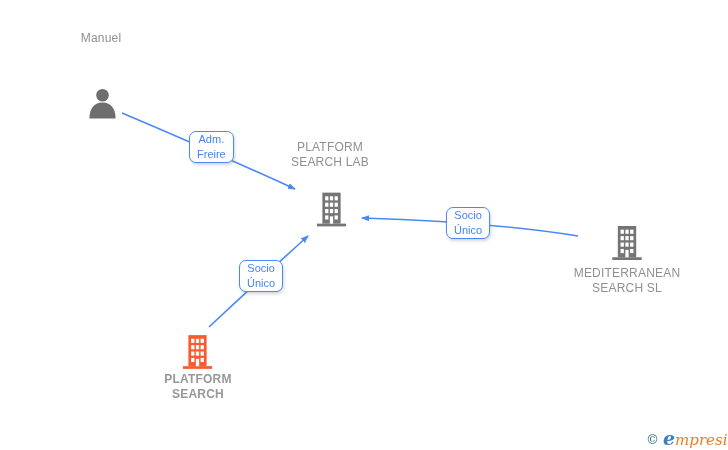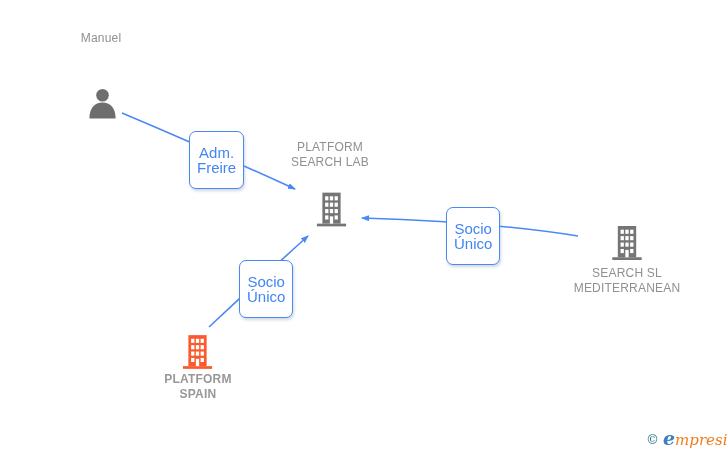--- a/index.html
+++ b/index.html
@@ -27,22 +27,22 @@
   }
   .node-label.bold { font-weight: bold; color: #989898; }
   .node-label span { display: block; }
   .icon-wrap { display: inline-block; }
   .edge-label {
     position: absolute;
     z-index: 3;
     background: #ffffff;
     border: 1.5px solid #4a89f3;
     border-radius: 7px;
-    padding: 13px 7px;
-    font-size: 15px;
+    padding: 0 7px;
+    font-size: 11px;
     line-height: 15px;
     color: #4285f4;
     text-align: center;
     white-space: nowrap;
     box-shadow: 1px 2px 3px rgba(120,140,170,0.35);
   }
   .edge-label div { display: block; }
   #watermark {
     position: absolute;
     left: 646px;
@@ -158,22 +158,22 @@
           <rect x="15.2" y="18" width="3.6" height="4.5"></rect>
           <rect x="20.4" y="18" width="3.6" height="4.5"></rect>
           <rect x="10" y="25" width="3.6" height="4.5"></rect>
           <rect x="15.2" y="26" width="3.6" height="8"></rect>
           <rect x="20.4" y="25" width="3.6" height="4.5"></rect>
         </g>
       </svg>
     </span>
   </div>
   <div class="node node-label" id="node-right-label">
+    <span>MEDITERRANEAN</span>
     <span>SEARCH SL</span>
-    <span>MEDITERRANEAN</span>
   </div>
 
   <div class="node" id="node-bottom-icon">
     <span class="icon-wrap">
       <svg width="31" height="36" viewBox="0 0 34 37">
         <g fill="#f95b2f">
           <rect x="1" y="34" width="32" height="3"></rect>
           <rect x="7" y="0" width="20" height="34"></rect>
         </g>
         <g fill="#ffffff">
@@ -188,21 +188,21 @@
           <rect x="20.4" y="18" width="3.6" height="4.5"></rect>
           <rect x="10" y="25" width="3.6" height="4.5"></rect>
           <rect x="15.2" y="26" width="3.6" height="8"></rect>
           <rect x="20.4" y="25" width="3.6" height="4.5"></rect>
         </g>
       </svg>
     </span>
   </div>
   <div class="node node-label bold" id="node-bottom-label">
     <span>PLATFORM</span>
-    <span>SPAIN</span>
+    <span>SEARCH</span>
   </div>
 
   <div class="edge-label" id="edge-label-adm">
     <div>Adm.</div>
     <div>Freire</div>
   </div>
   <div class="edge-label" id="edge-label-socio-b">
     <div>Socio</div>
     <div>Único</div>
   </div>

